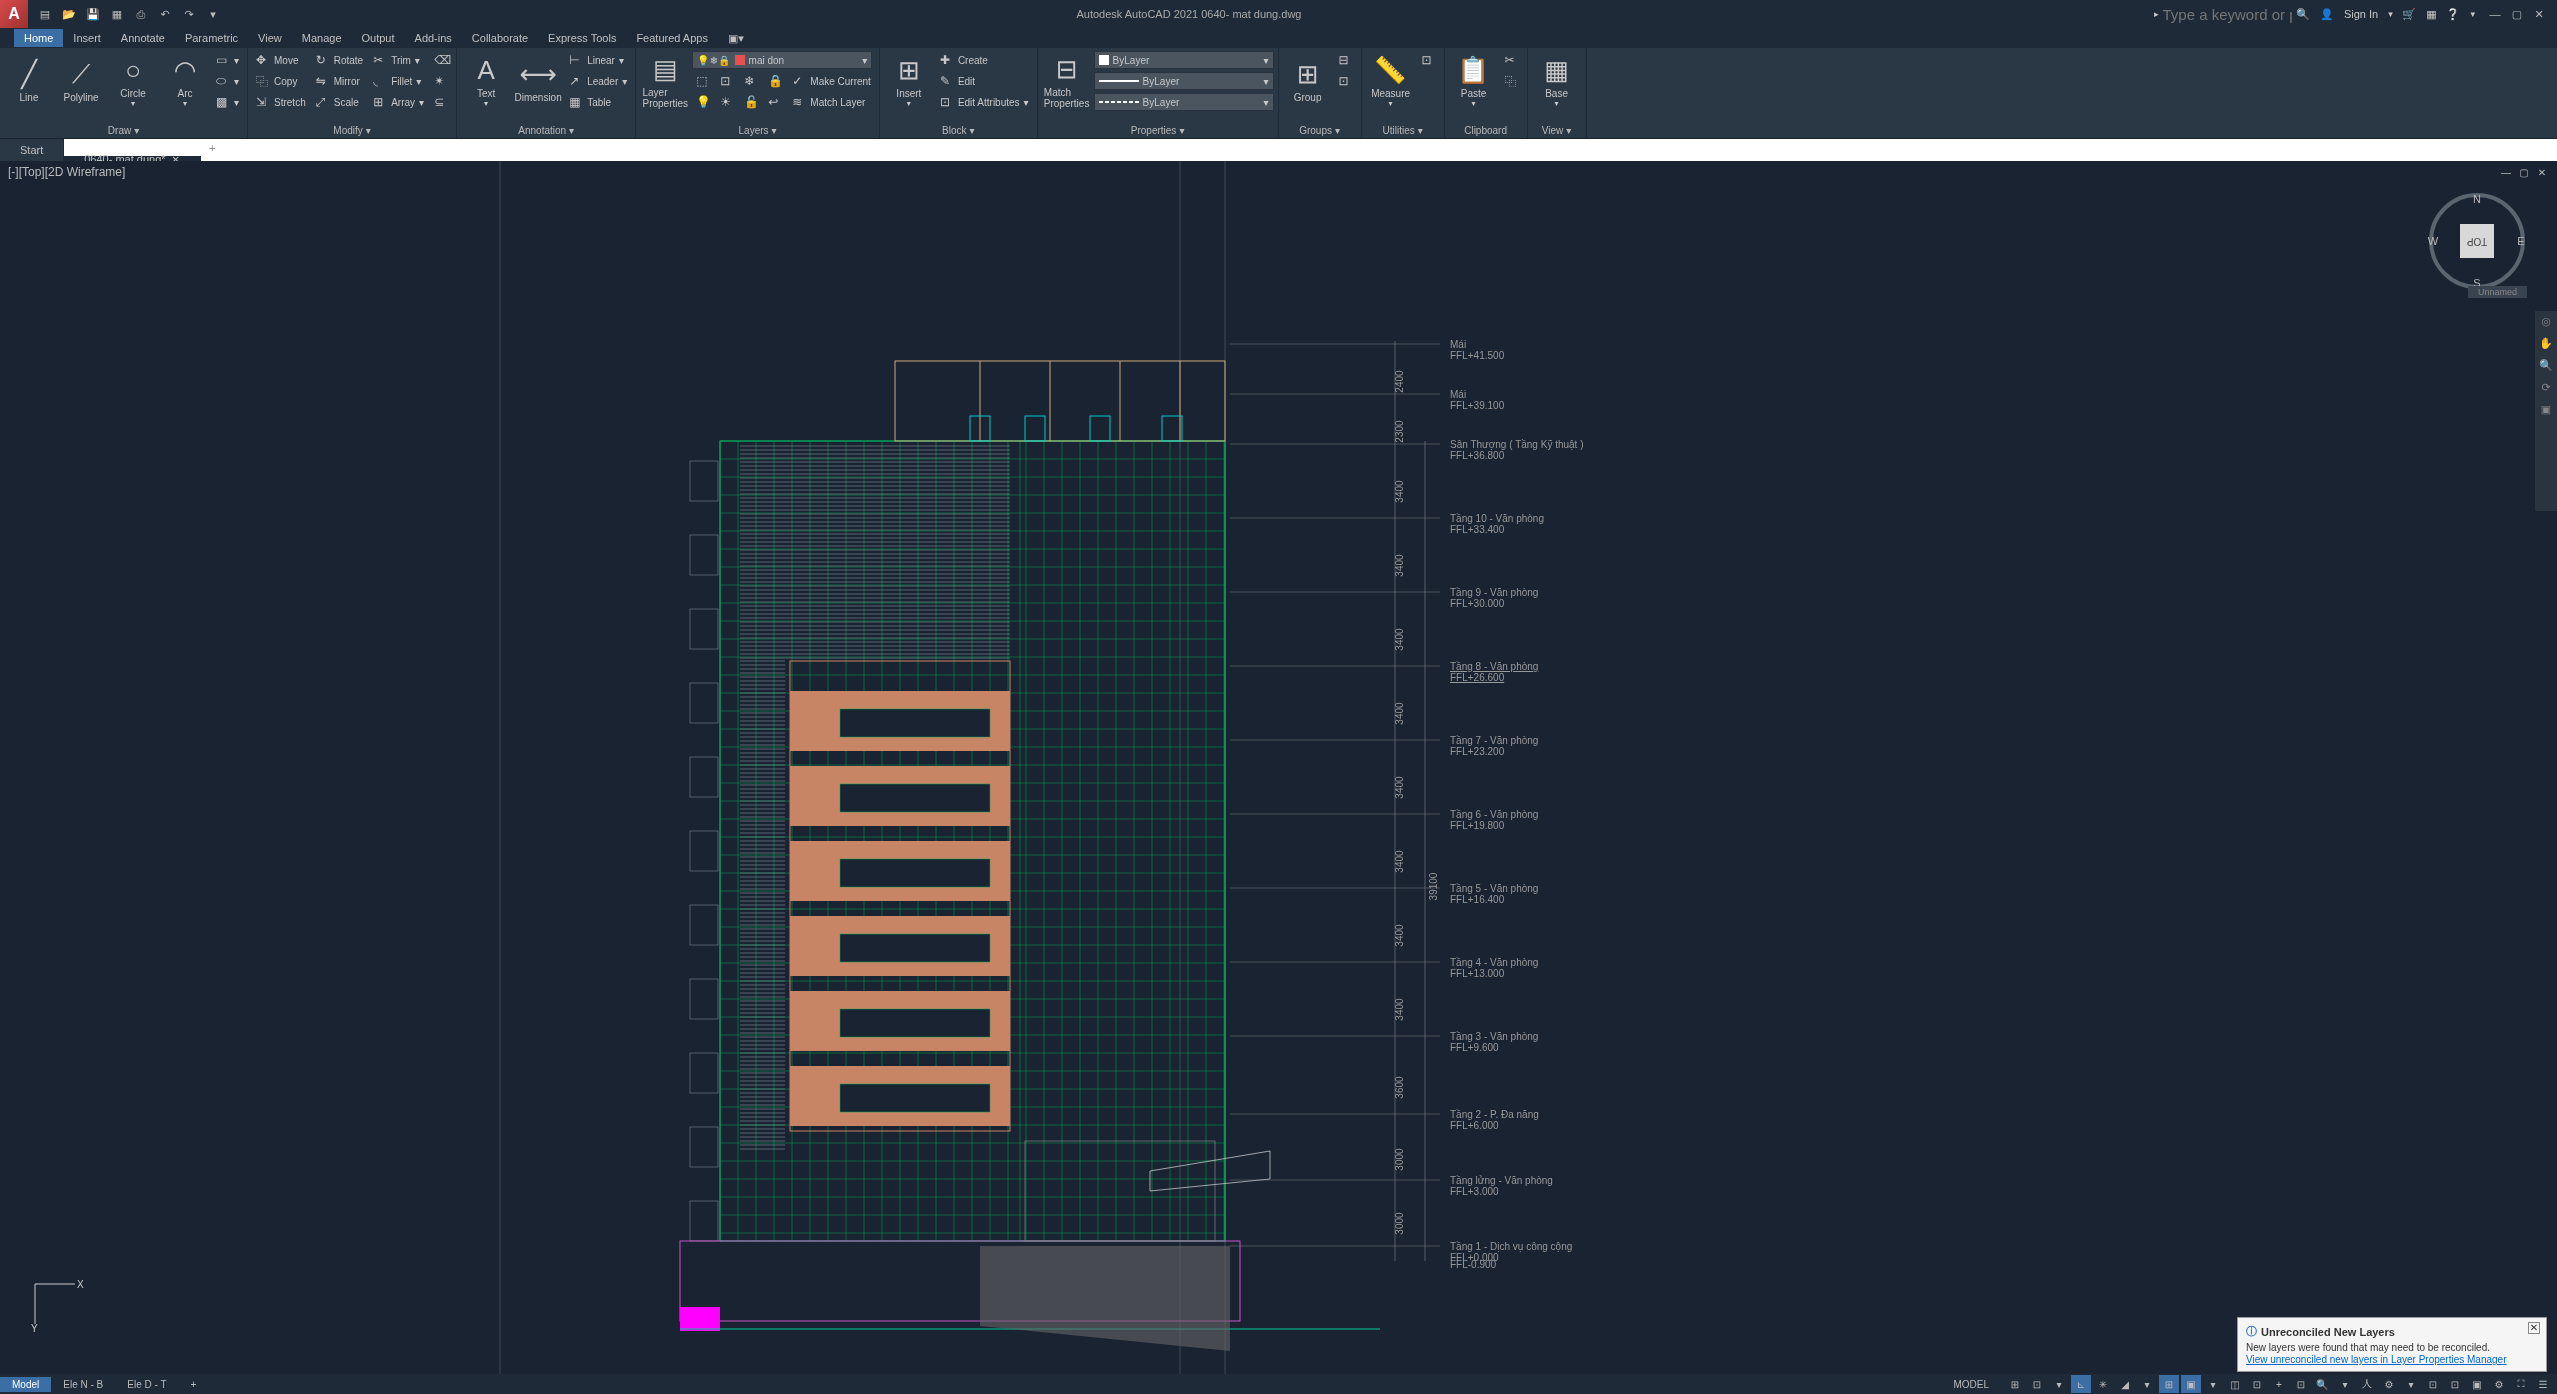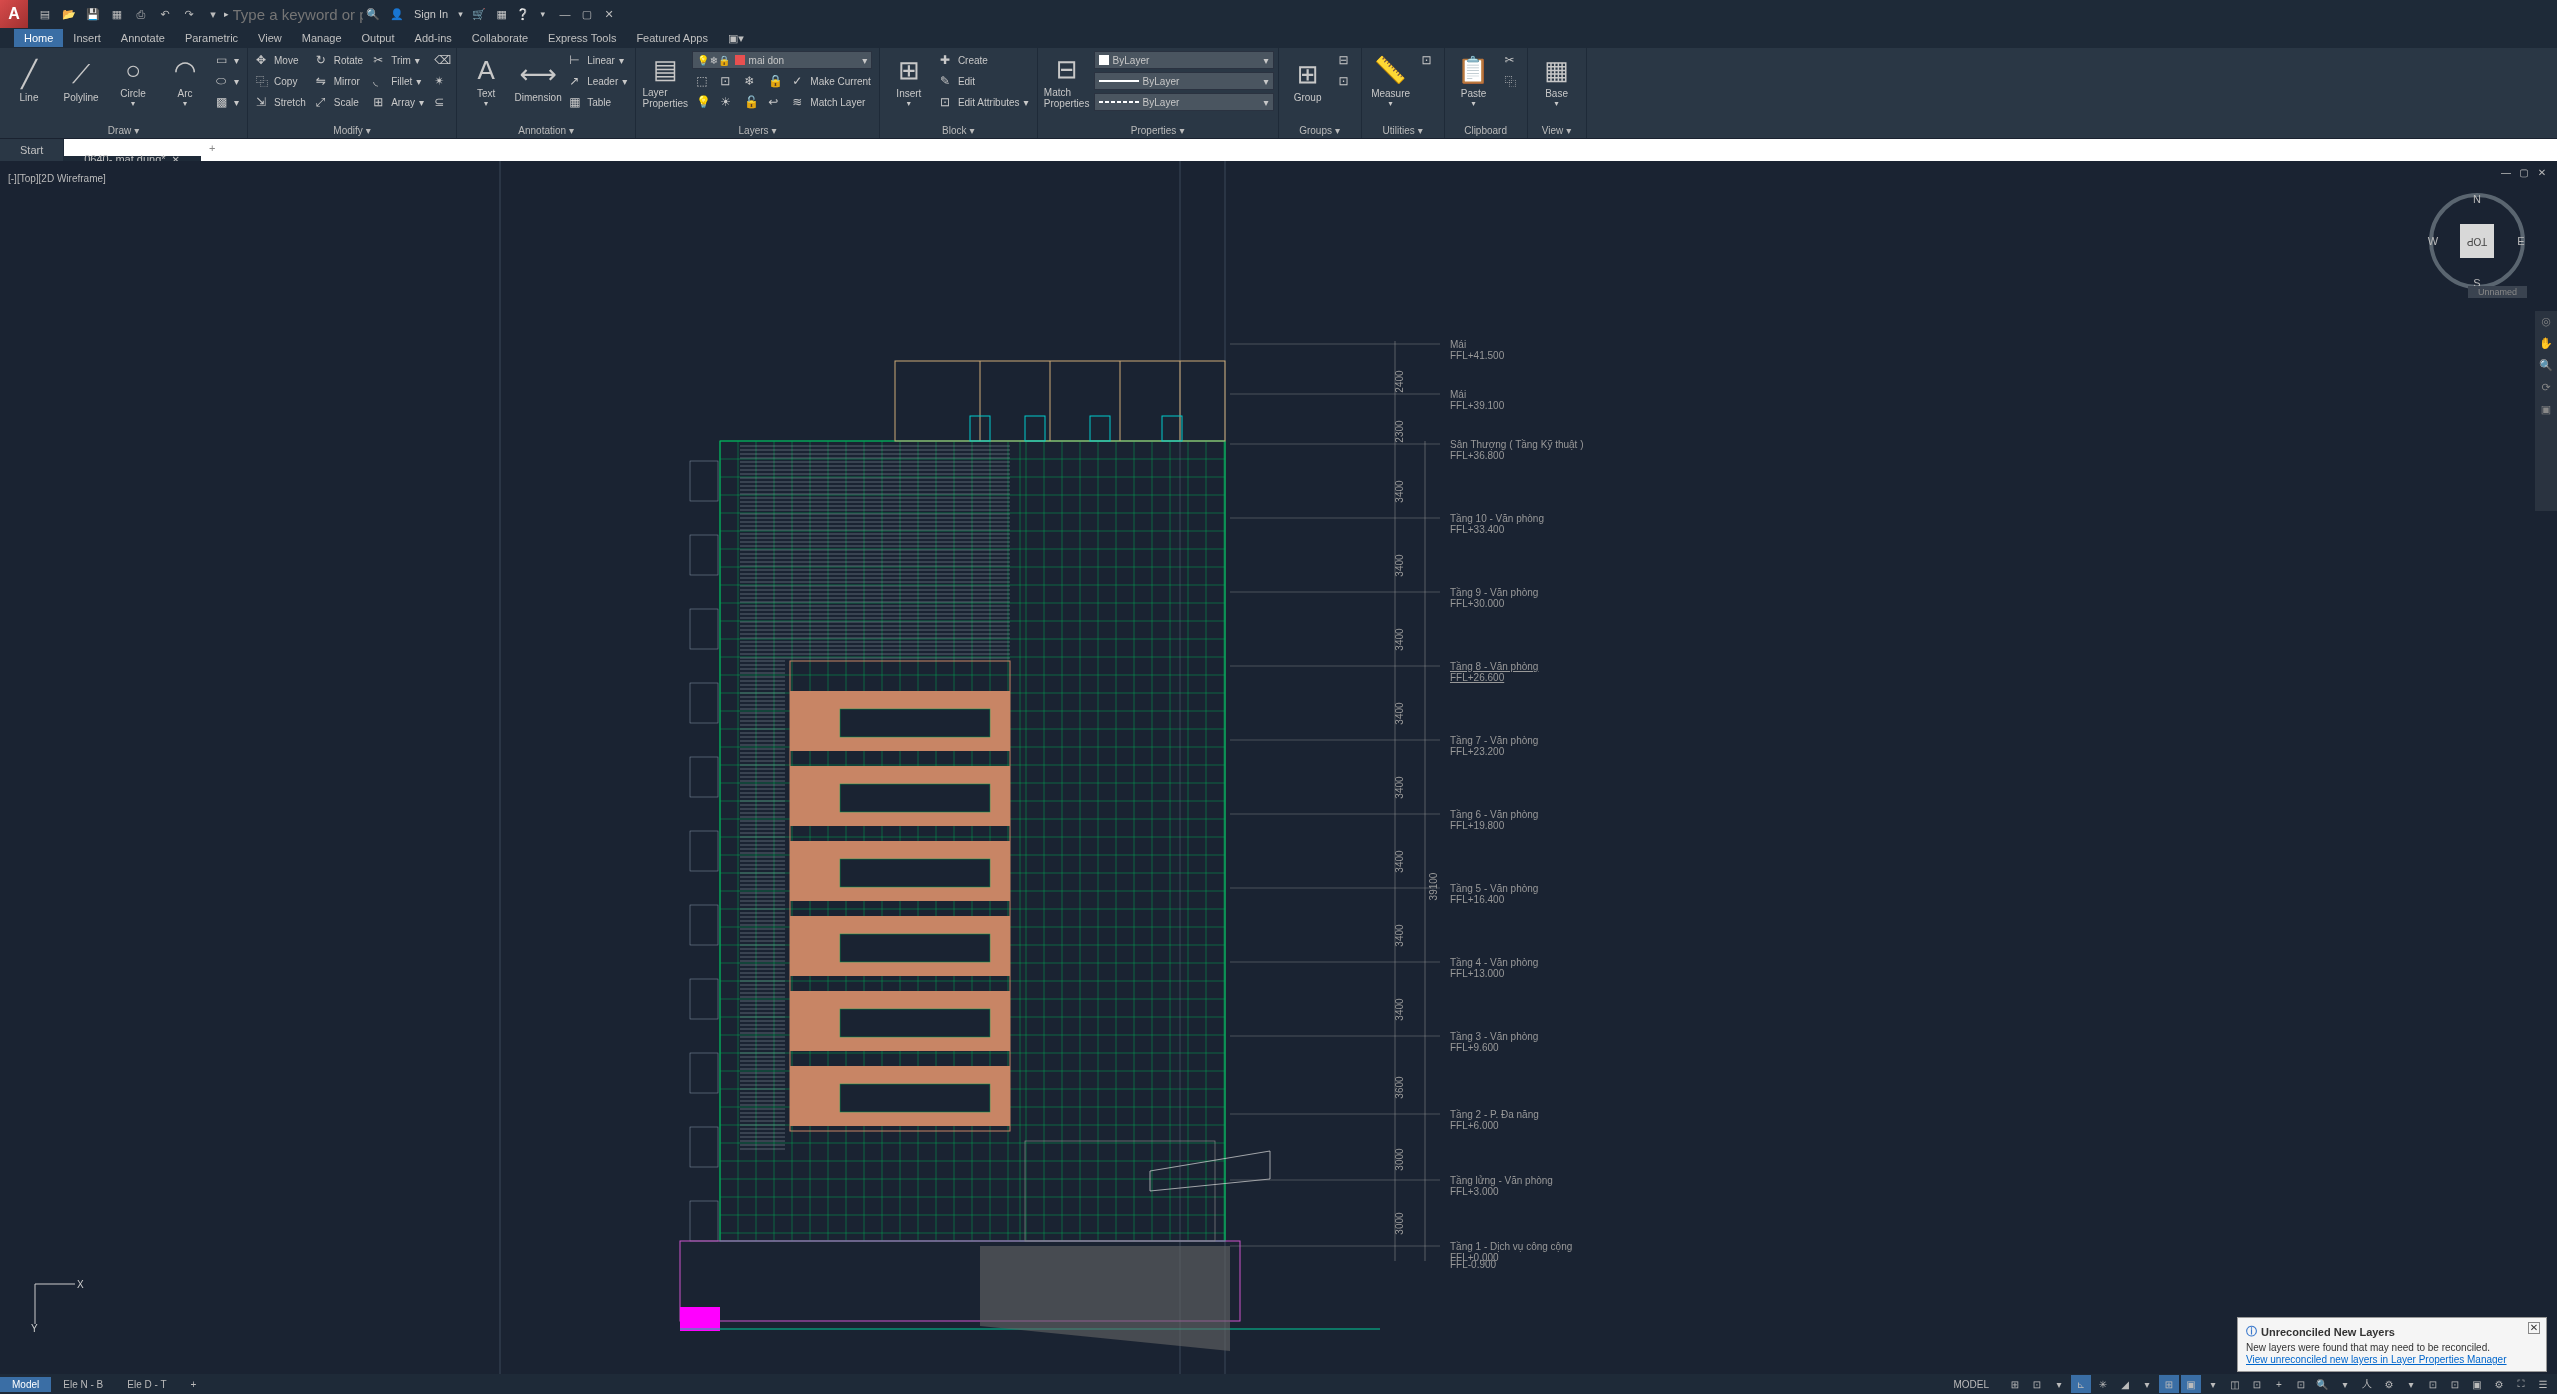--- a/index.html
+++ b/index.html
@@ -38,21 +38,21 @@
 
 
 .file-tabs { height: 22px; background: #ffffff; display: flex; align-items: stretch; font-size: 11px; }
 .file-tab { padding: 3px 20px; color: #c0c0c0; background: #2a3745; border-right: 1px solid #1e2a38; cursor: pointer; display: flex; align-items: center; gap: 6px; }
 .file-tab.active { background: #1e2a38; margin-top: 17px; }
 .file-tab .close { font-size: 10px; cursor: pointer; }
 .add-tab { padding: 3px 8px; color: #888; cursor: pointer; }
 
 
 .drawing-area { position: absolute; top: 161px; left: 0; right: 0; bottom: 20px; background: #1a2332; }
-.viewport-label { position: absolute; top: 12px; left: 8px; font-size: 10px; color: #bbb; text-align: right; }
+.viewport-label { position: absolute; top: 4px; left: 8px; font-size: 12px; color: #bbb; text-align: right; }
 .viewport-controls { position: absolute; top: 4px; right: 8px; display: flex; gap: 4px; }
 .vp-btn { width: 14px; height: 14px; font-size: 10px; color: #bbb; cursor: pointer; display: flex; align-items: center; justify-content: center; }
 
 
 .ucs-icon { position: absolute; bottom: 40px; left: 25px; width: 60px; height: 60px; }
 
 
 .viewcube { position: absolute; top: 30px; right: 30px; width: 100px; height: 100px; display: flex; align-items: center; justify-content: center; }
 .nav-bar { position: absolute; top: 150px; right: 0; width: 22px; height: 200px; background: #2a3340; display: flex; flex-direction: column; gap: 4px; padding: 4px 2px; }
 .nav-btn { width: 18px; height: 18px; color: #888; font-size: 11px; text-align: center; cursor: pointer; }
@@ -87,20 +87,21 @@
   <div class="qat">
     <div class="qat-btn">▤</div>
     <div class="qat-btn">📂</div>
     <div class="qat-btn">💾</div>
     <div class="qat-btn">▦</div>
     <div class="qat-btn">⎙</div>
     <div class="qat-btn">↶</div>
     <div class="qat-btn">↷</div>
     <div class="qat-btn">▾</div>
   </div>
+  <div class="title-center">Autodesk AutoCAD 2021   0640- mat dung.dwg</div>
   <div class="title-right">
     <div class="search-kw">
       <span style="font-size:9px">▸</span>
       <input placeholder="Type a keyword or phrase" style="">
       <span>🔍</span>
     </div>
     <span>👤</span>
     <span>Sign In</span>
     <span style="font-size:9px">▾</span>
     <span>🛒</span>

